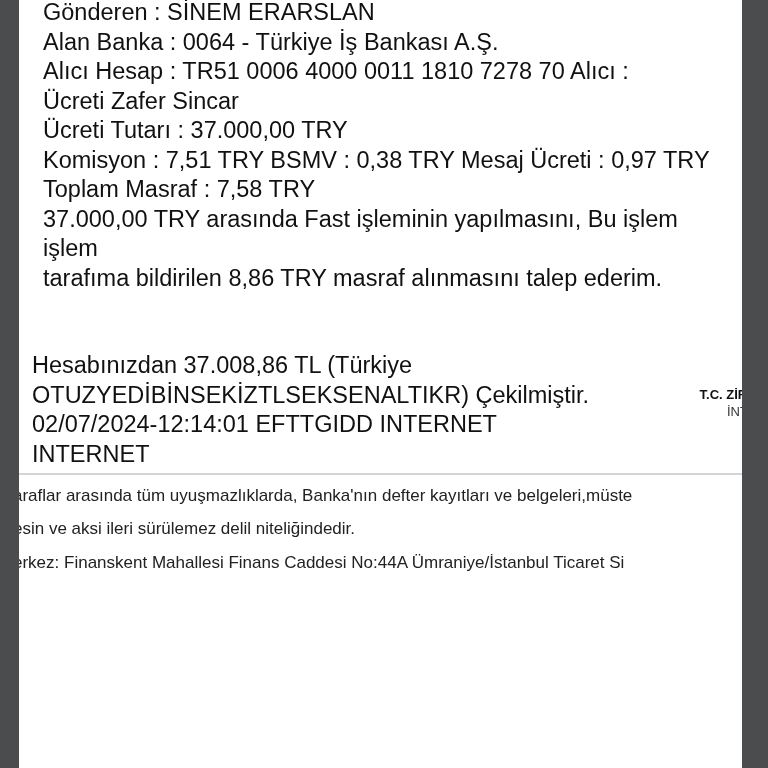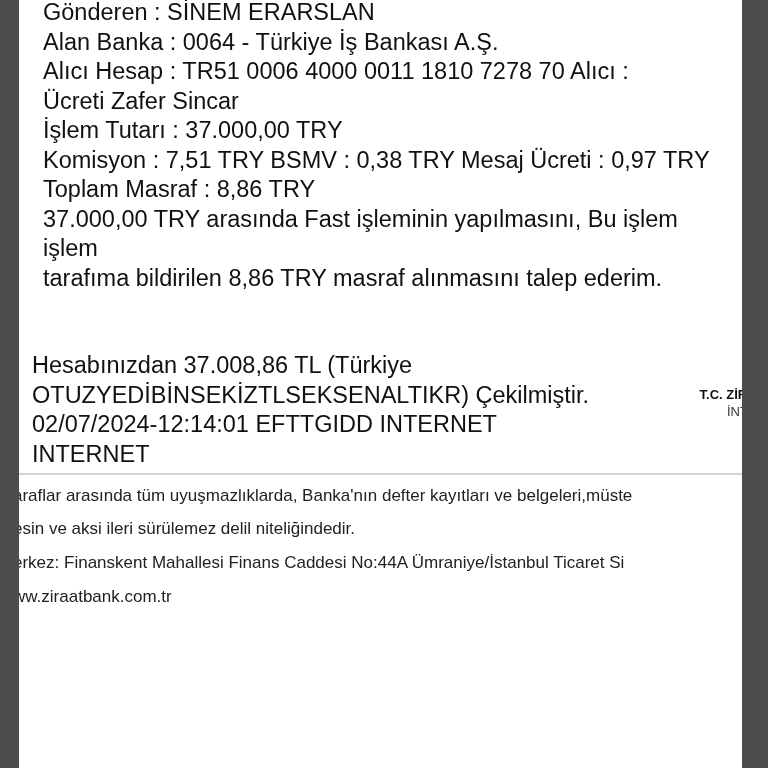--- a/index.html
+++ b/index.html
@@ -24,23 +24,23 @@
   </style>
 </head>
 <body>
 
 <div class="page">
   <div class="block1">
     <div class="line big" style="top:0px">Gönderen : SİNEM ERARSLAN</div>
     <div class="line big" style="top:29.5px">Alan Banka : 0064 - Türkiye İş Bankası A.Ş.</div>
     <div class="line big" style="top:59px">Alıcı Hesap : TR51 0006 4000 0011 1810 7278 70 Alıcı :</div>
     <div class="line big" style="top:88.5px">Ücreti Zafer Sincar</div>
-    <div class="line big" style="top:118px">İşlem Tutarı : 37.000,00 TRY</div>
+    <div class="line big" style="top:118px">Ücreti Tutarı : 37.000,00 TRY</div>
     <div class="line big" style="top:147.5px">Komisyon : 7,51 TRY BSMV : 0,38 TRY Mesaj Ücreti : 0,97 TRY</div>
-    <div class="line big" style="top:177px">Toplam Masraf : 8,86 TRY</div>
+    <div class="line big" style="top:177px">Toplam Masraf : 7,58 TRY</div>
     <div class="line big" style="top:206.5px">37.000,00 TRY arasında Fast işleminin yapılmasını, Bu işlem</div>
     <div class="line big" style="top:236px">işlem</div>
     <div class="line big" style="top:265.5px">tarafıma bildirilen 8,86 TRY masraf alınmasını talep ederim.</div>
   </div>
 
   <div class="block2">
     <div class="line big" style="top:0px">Hesabınızdan 37.008,86 TL (Türkiye</div>
     <div class="line big" style="top:29.5px">OTUZYEDİBİNSEKİZTLSEKSENALTIKR) Çekilmiştir.</div>
     <div class="line big" style="top:59px">02/07/2024-12:14:01 EFTTGIDD INTERNET</div>
     <div class="line big" style="top:88.5px">INTERNET</div>
@@ -50,14 +50,13 @@
 
     <span class="s2">T.C. ZİRAA</span>
     <span class="s3">İNTER</span>
   </div>
 
   <div class="sep"></div>
 
   <div class="foot" style="top:486px">araflar arasında tüm uyuşmazlıklarda, Banka'nın defter kayıtları ve belgeleri,müste</div>
   <div class="foot" style="top:519px">esin ve aksi ileri sürülemez delil niteliğindedir.</div>
   <div class="foot" style="top:553px">erkez: Finanskent Mahallesi Finans Caddesi No:44A Ümraniye/İstanbul Ticaret Si</div>
-  <div class="foot" style="top:587px">ww.ziraatbank.com.tr</div>
 </div>
 
 </body></html>

